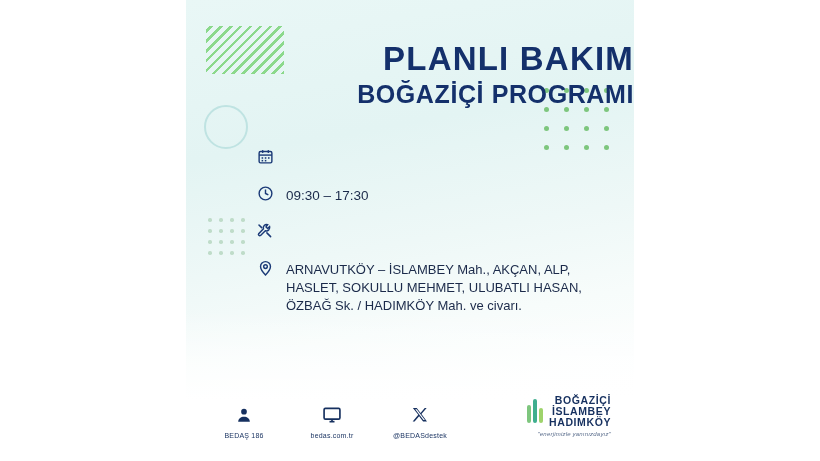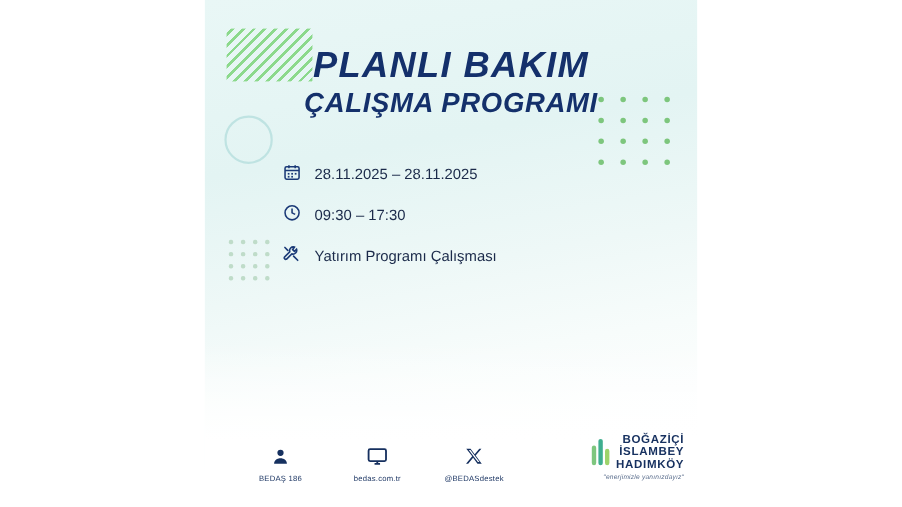--- a/index.html
+++ b/index.html
@@ -94,23 +94,22 @@
   }
   .dots.right { right: 24px; top: 88px; width: 66px; height: 78px; }
   .dots.small { left: 22px; top: 218px; width: 48px; height: 42px; }
 
   
   .title-block {
     position: absolute;
     top: 42px;
     left: 0;
     width: 448px;
-    text-align: center;
+    text-align: right;
     z-index: 10;
-    font-style: italic;
   }
   .title-main {
     font-size: 33px;
     font-weight: bold;
     letter-spacing: 1.2px;
     color: #14306b;
     line-height: 1.05;
   }
   .title-sub {
     margin-top: 3px;
@@ -150,21 +149,21 @@
     padding-top: 2px;
   }
   .info-text.address {
     font-size: 13px;
     line-height: 1.38;
   }
 
   
   .footer {
     position: absolute;
-    left: 12px;
+    left: 1px;
     bottom: 22px;
     width: 448px;
     height: 60px;
     z-index: 20;
   }
   .footer-items {
     position: absolute;
     left: 26px;
     bottom: 0;
     display: flex;
@@ -278,63 +277,70 @@
         <span style="left:22px;top:22px"></span>
         <span style="left:33px;top:22px"></span>
       <span style="left:0px;top:33px"></span>
         <span style="left:11px;top:33px"></span>
         <span style="left:22px;top:33px"></span>
         <span style="left:33px;top:33px"></span>
     </div>
 
     <div class="title-block">
       <div class="title-main">PLANLI BAKIM</div>
-      <div class="title-sub">ÇALIŞMA PROGRAMI</div>
+      <div class="title-sub">BOĞAZİÇİ PROGRAMI</div>
     </div>
 
     <div class="info">
 
       <div class="info-row">
         <span class="info-icon">
           <svg width="17" height="17" viewBox="0 0 24 24" fill="none" stroke="#1b3a77" stroke-width="2">
             <rect x="3" y="5" width="18" height="16" rx="2"></rect>
             <line x1="3" y1="10" x2="21" y2="10"></line>
             <line x1="8" y1="3" x2="8" y2="7"></line>
             <line x1="16" y1="3" x2="16" y2="7"></line>
             <rect x="6.5" y="13" width="2.2" height="2.2" fill="#1b3a77" stroke="none"></rect>
             <rect x="11" y="13" width="2.2" height="2.2" fill="#1b3a77" stroke="none"></rect>
             <rect x="15.5" y="13" width="2.2" height="2.2" fill="#1b3a77" stroke="none"></rect>
             <rect x="6.5" y="16.8" width="2.2" height="2.2" fill="#1b3a77" stroke="none"></rect>
             <rect x="11" y="16.8" width="2.2" height="2.2" fill="#1b3a77" stroke="none"></rect>
           </svg>
         </span>
-        <span class="info-text">28.11.2025 – 28.11.2025</span>
       </div>
 
       <div class="info-row">
         <span class="info-icon">
           <svg width="17" height="17" viewBox="0 0 24 24" fill="none" stroke="#1b3a77" stroke-width="2">
             <circle cx="12" cy="12" r="9"></circle>
             <polyline points="12,6.5 12,12 16,14"></polyline>
           </svg>
         </span>
         <span class="info-text">09:30 – 17:30</span>
       </div>
 
       <div class="info-row">
         <span class="info-icon">
           <svg width="18" height="18" viewBox="0 0 24 24" fill="none" stroke="#1b3a77" stroke-width="2" stroke-linecap="round">
             <path d="M15.5 3.5a4.5 4.5 0 0 0-5.6 5.7L3.6 15.5a1.8 1.8 0 0 0 2.5 2.5l6.3-6.3a4.5 4.5 0 0 0 5.7-5.6l-2.6 2.6-2.1-2.1z"></path>
             <path d="M14.5 14.5l5 5"></path>
             <path d="M4 4l3.5 3.5"></path>
           </svg>
         </span>
-        <span class="info-text">Yatırım Programı Çalışması</span>
-      </div>
-
+      </div>
+
+      <div class="info-row">
+        <span class="info-icon">
+          <svg width="17" height="18" viewBox="0 0 24 24" fill="none" stroke="#1b3a77" stroke-width="2">
+            <path d="M12 22s7-7.2 7-12a7 7 0 1 0-14 0c0 4.8 7 12 7 12z"></path>
+            <circle cx="12" cy="10" r="2.6"></circle>
+          </svg>
+        </span>
+        <span class="info-text address">ARNAVUTKÖY – İSLAMBEY Mah., AKÇAN, ALP, HASLET, SOKULLU MEHMET, ULUBATLI HASAN, ÖZBAĞ Sk. / HADIMKÖY Mah. ve civarı.</span>
+      </div>
 
     </div>
 
     <div class="footer">
       <div class="footer-items">
 
         <div class="footer-item">
           <span class="footer-icon">
             <svg width="20" height="20" viewBox="0 0 24 24" fill="#16305f">
               <circle cx="12" cy="8" r="3.4"></circle>

